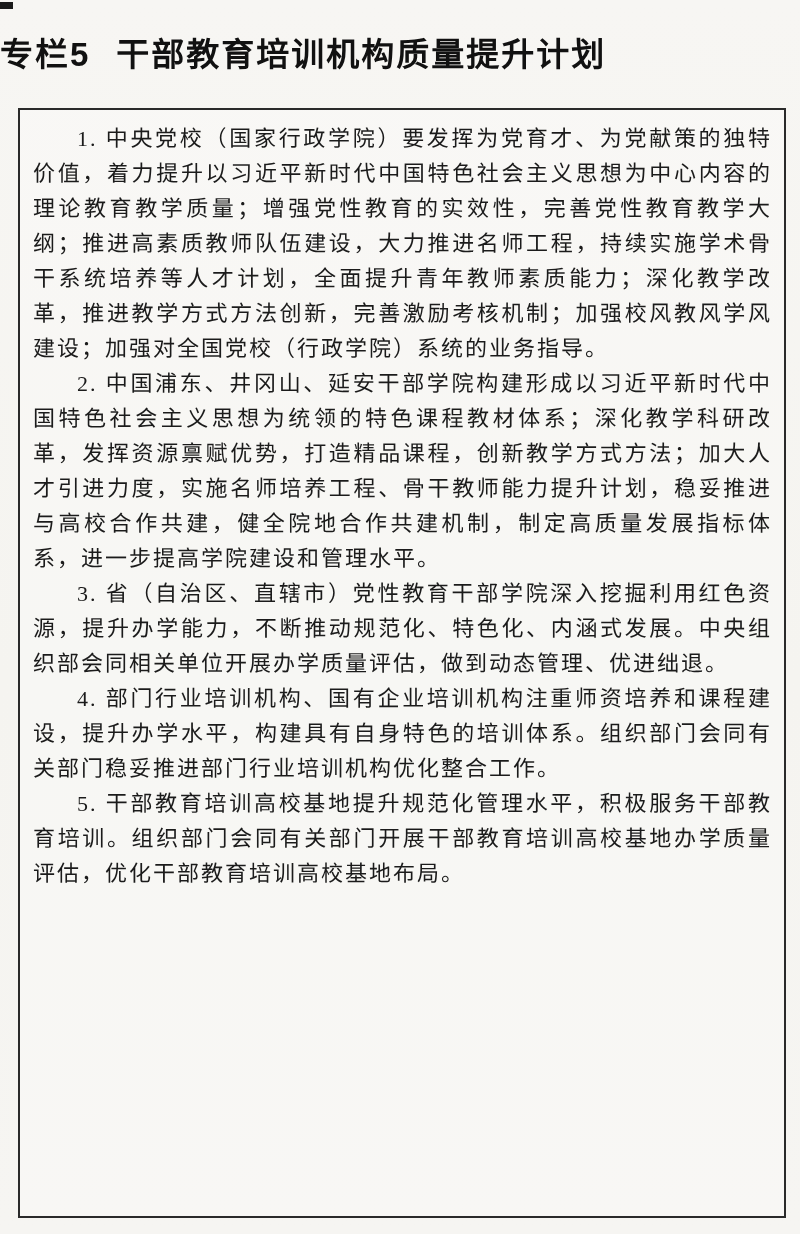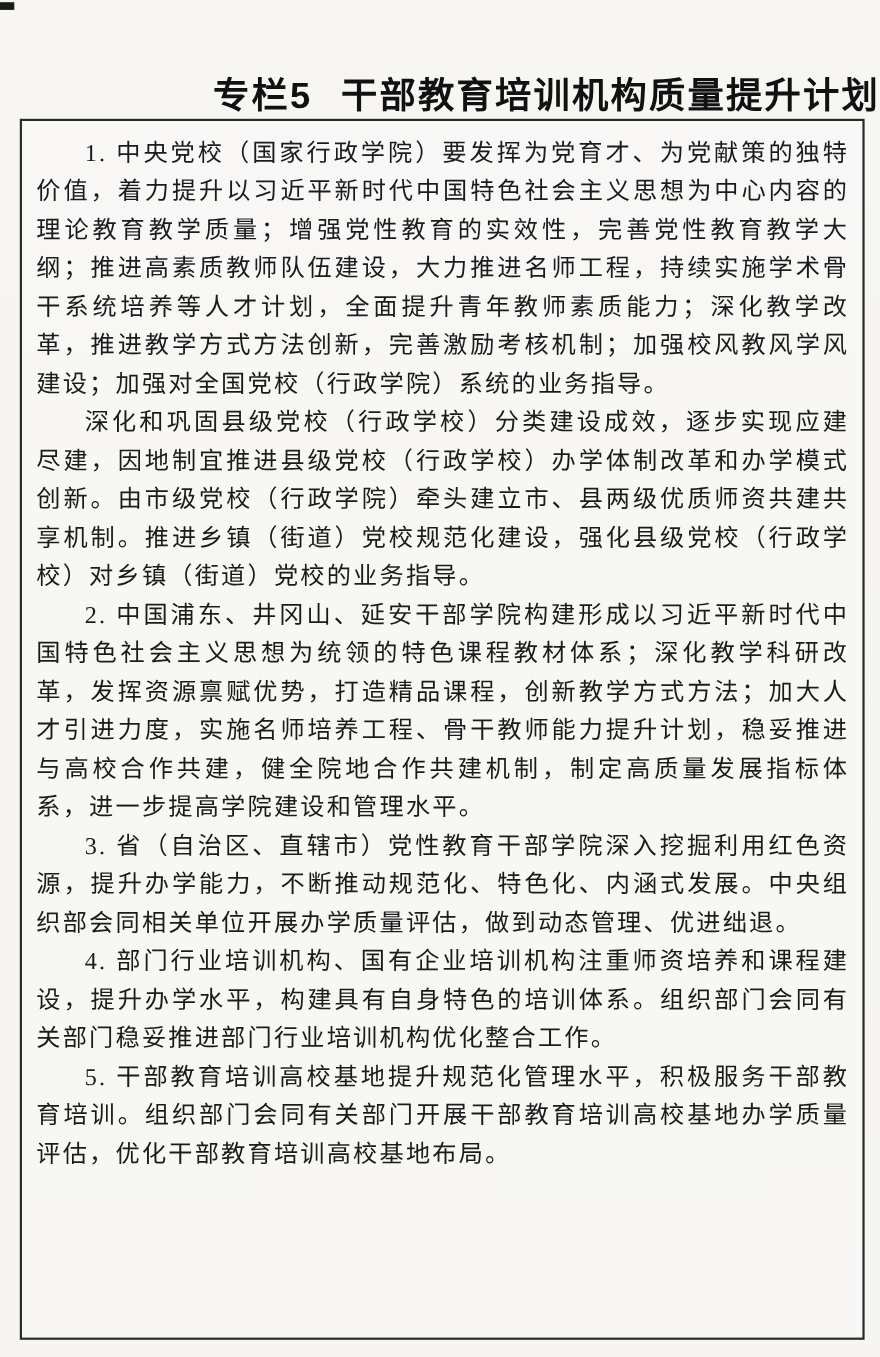--- a/index.html
+++ b/index.html
@@ -21,24 +21,24 @@
   .scan-artifact-tl {
     position: absolute;
     left: 0;
     top: 2px;
     width: 13px;
     height: 7px;
     background: #1a1a1a;
   }
   .doc-title {
     position: absolute;
-    top: 38px;
+    top: 6px;
     left: 0;
     width: 800px;
-    text-align: right;
+    text-align: left;
     font-family: "Liberation Sans", sans-serif;
     font-weight: bold;
     font-size: 33px;
     letter-spacing: 2px;
     color: #111111;
     white-space: nowrap;
   }
   .doc-title .title-prefix {
     margin-right: 26px;
   }
@@ -70,20 +70,19 @@
 <div class="page">
 
   <div class="scan-artifact-tl"></div>
 
   <h1 class="doc-title">
     <span class="title-prefix">专栏5</span><span>干部教育培训机构质量提升计划</span>
   </h1>
 
   <div class="content-box">
     <p>1. 中央党校（国家行政学院）要发挥为党育才、为党献策的独特价值，着力提升以习近平新时代中国特色社会主义思想为中心内容的理论教育教学质量；增强党性教育的实效性，完善党性教育教学大纲；推进高素质教师队伍建设，大力推进名师工程，持续实施学术骨干系统培养等人才计划，全面提升青年教师素质能力；深化教学改革，推进教学方式方法创新，完善激励考核机制；加强校风教风学风建设；加强对全国党校（行政学院）系统的业务指导。</p>
-    <p>深化和巩固县级党校（行政学校）分类建设成效，逐步实现应建尽建，因地制宜推进县级党校（行政学校）办学体制改革和办学模式创新。由市级党校（行政学院）牵头建立市、县两级优质师资共建共享机制。推进乡镇（街道）党校规范化建设，强化县级党校（行政学校）对乡镇（街道）党校的业务指导。</p>
     <p>2. 中国浦东、井冈山、延安干部学院构建形成以习近平新时代中国特色社会主义思想为统领的特色课程教材体系；深化教学科研改革，发挥资源禀赋优势，打造精品课程，创新教学方式方法；加大人才引进力度，实施名师培养工程、骨干教师能力提升计划，稳妥推进与高校合作共建，健全院地合作共建机制，制定高质量发展指标体系，进一步提高学院建设和管理水平。</p>
     <p>3. 省（自治区、直辖市）党性教育干部学院深入挖掘利用红色资源，提升办学能力，不断推动规范化、特色化、内涵式发展。中央组织部会同相关单位开展办学质量评估，做到动态管理、优进绌退。</p>
     <p>4. 部门行业培训机构、国有企业培训机构注重师资培养和课程建设，提升办学水平，构建具有自身特色的培训体系。组织部门会同有关部门稳妥推进部门行业培训机构优化整合工作。</p>
     <p>5. 干部教育培训高校基地提升规范化管理水平，积极服务干部教育培训。组织部门会同有关部门开展干部教育培训高校基地办学质量评估，优化干部教育培训高校基地布局。</p>
   </div>
 
 </div>
 
 </body></html>

